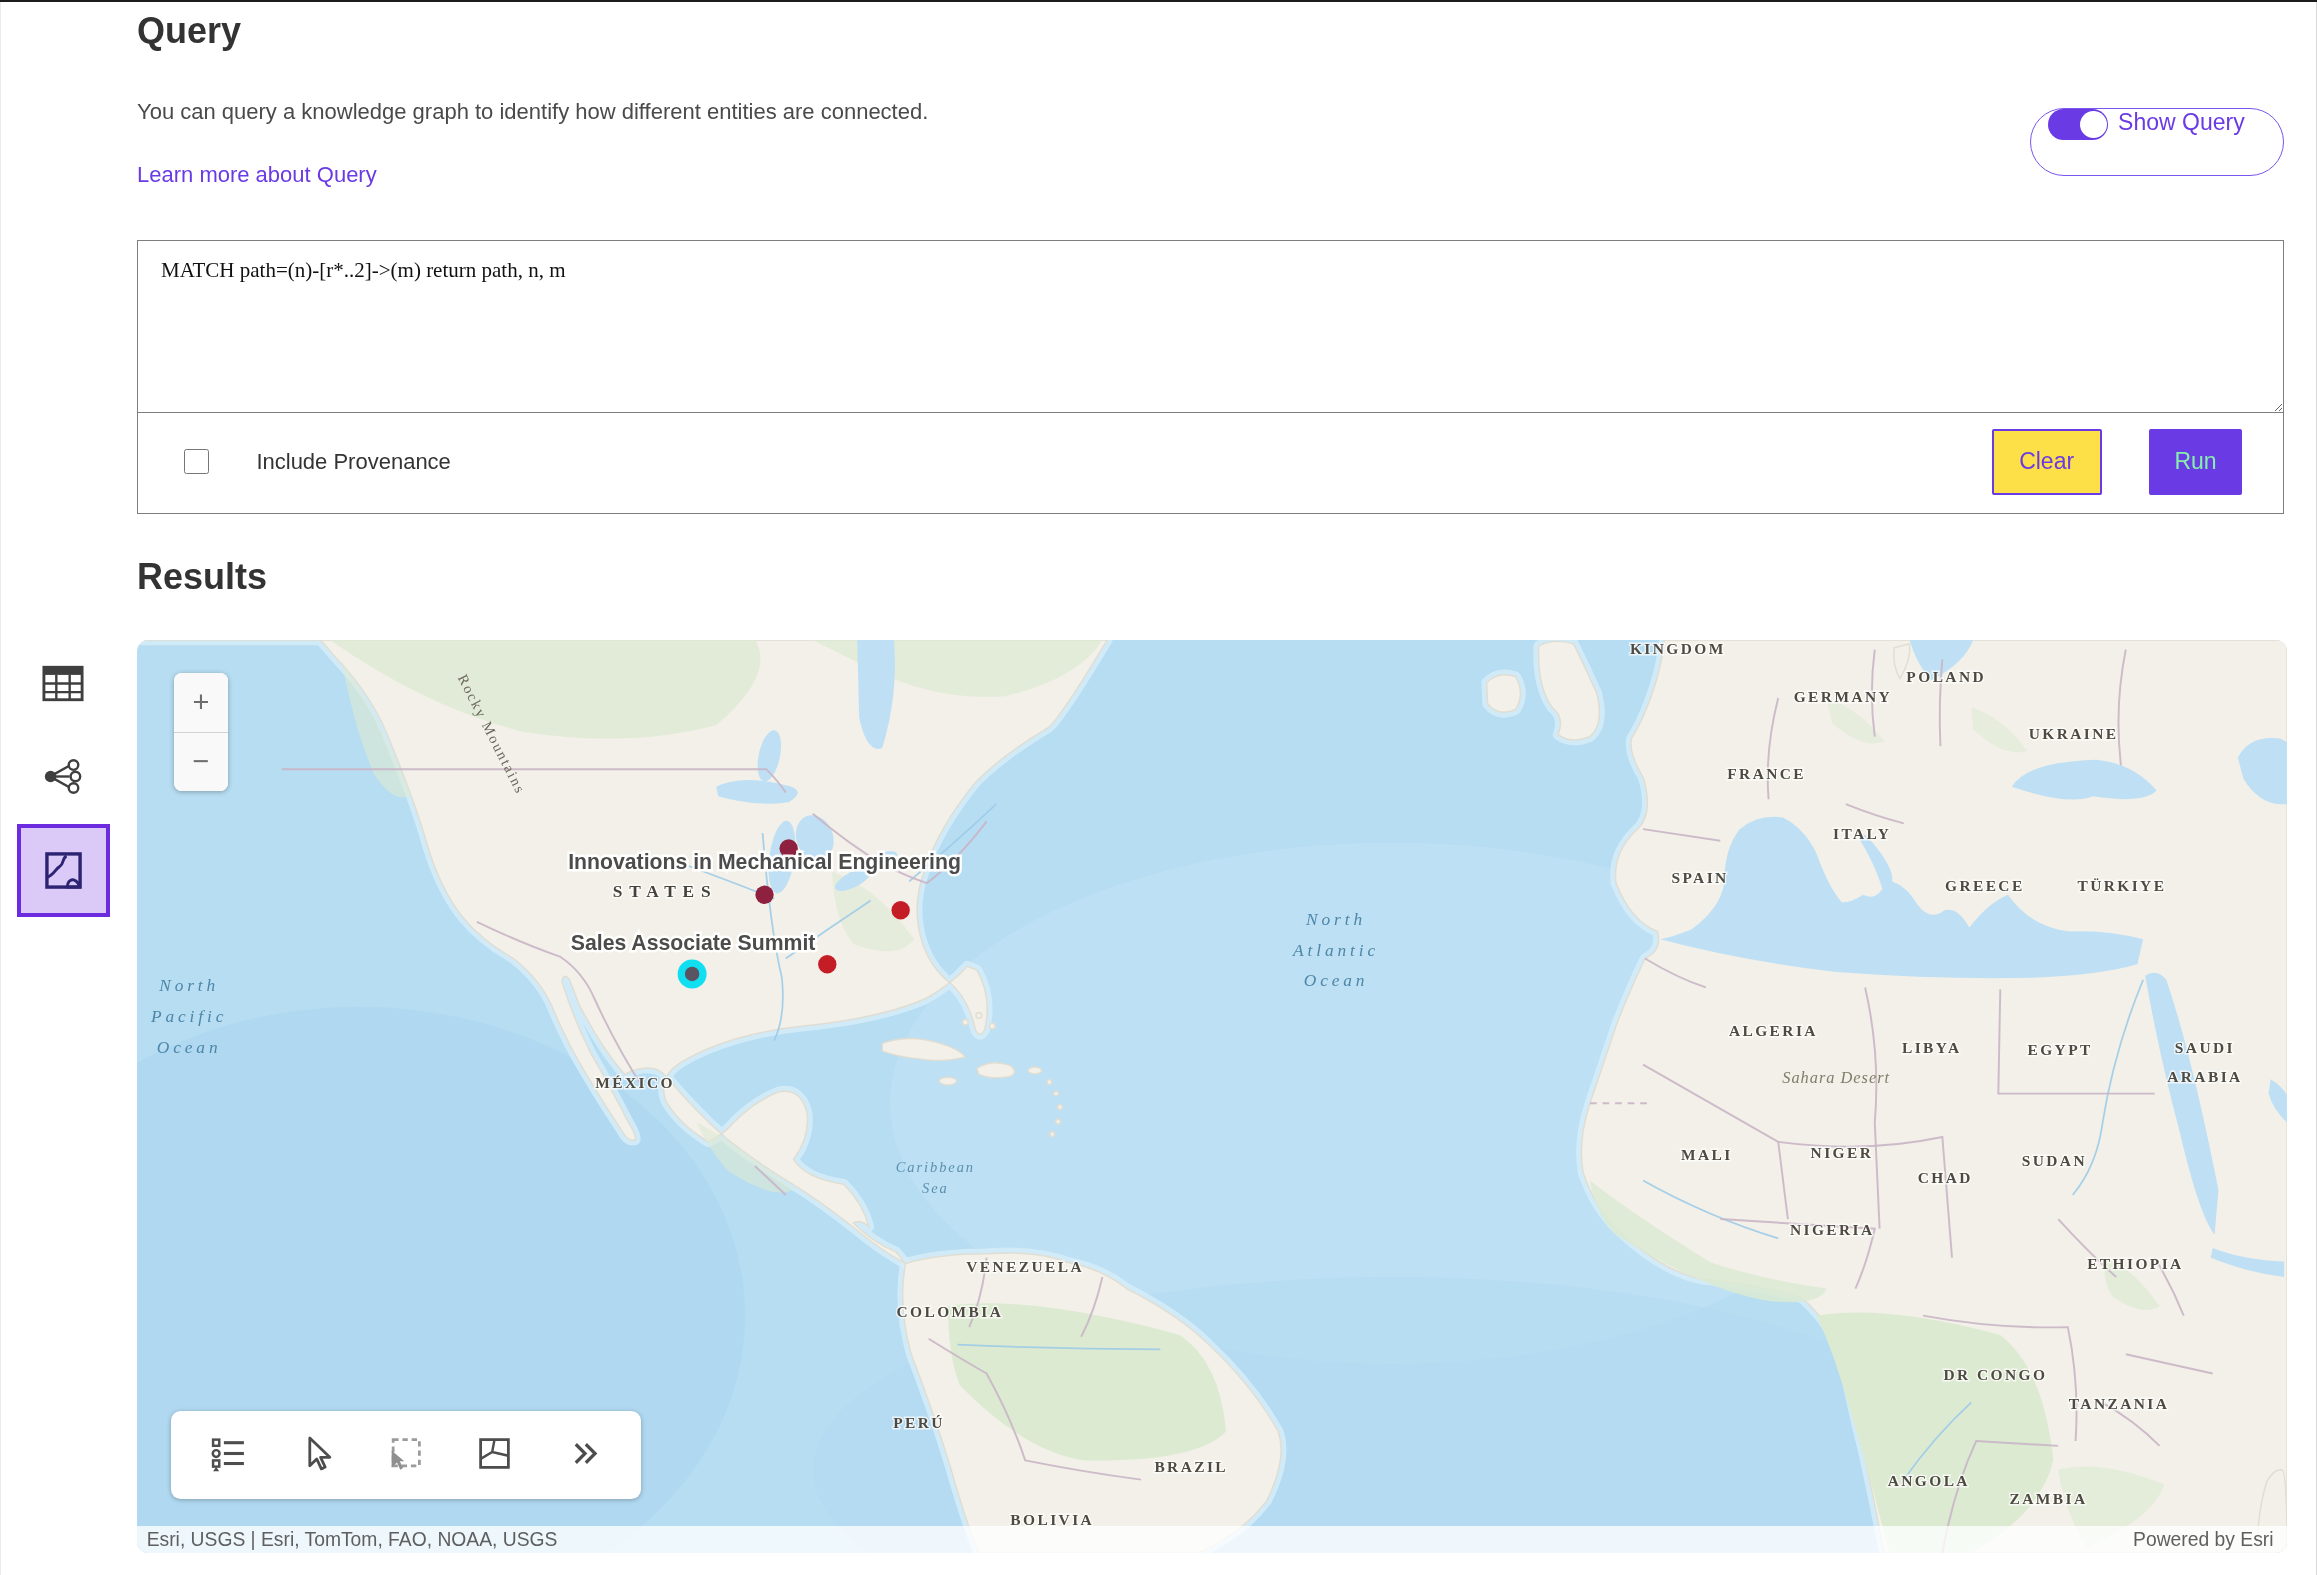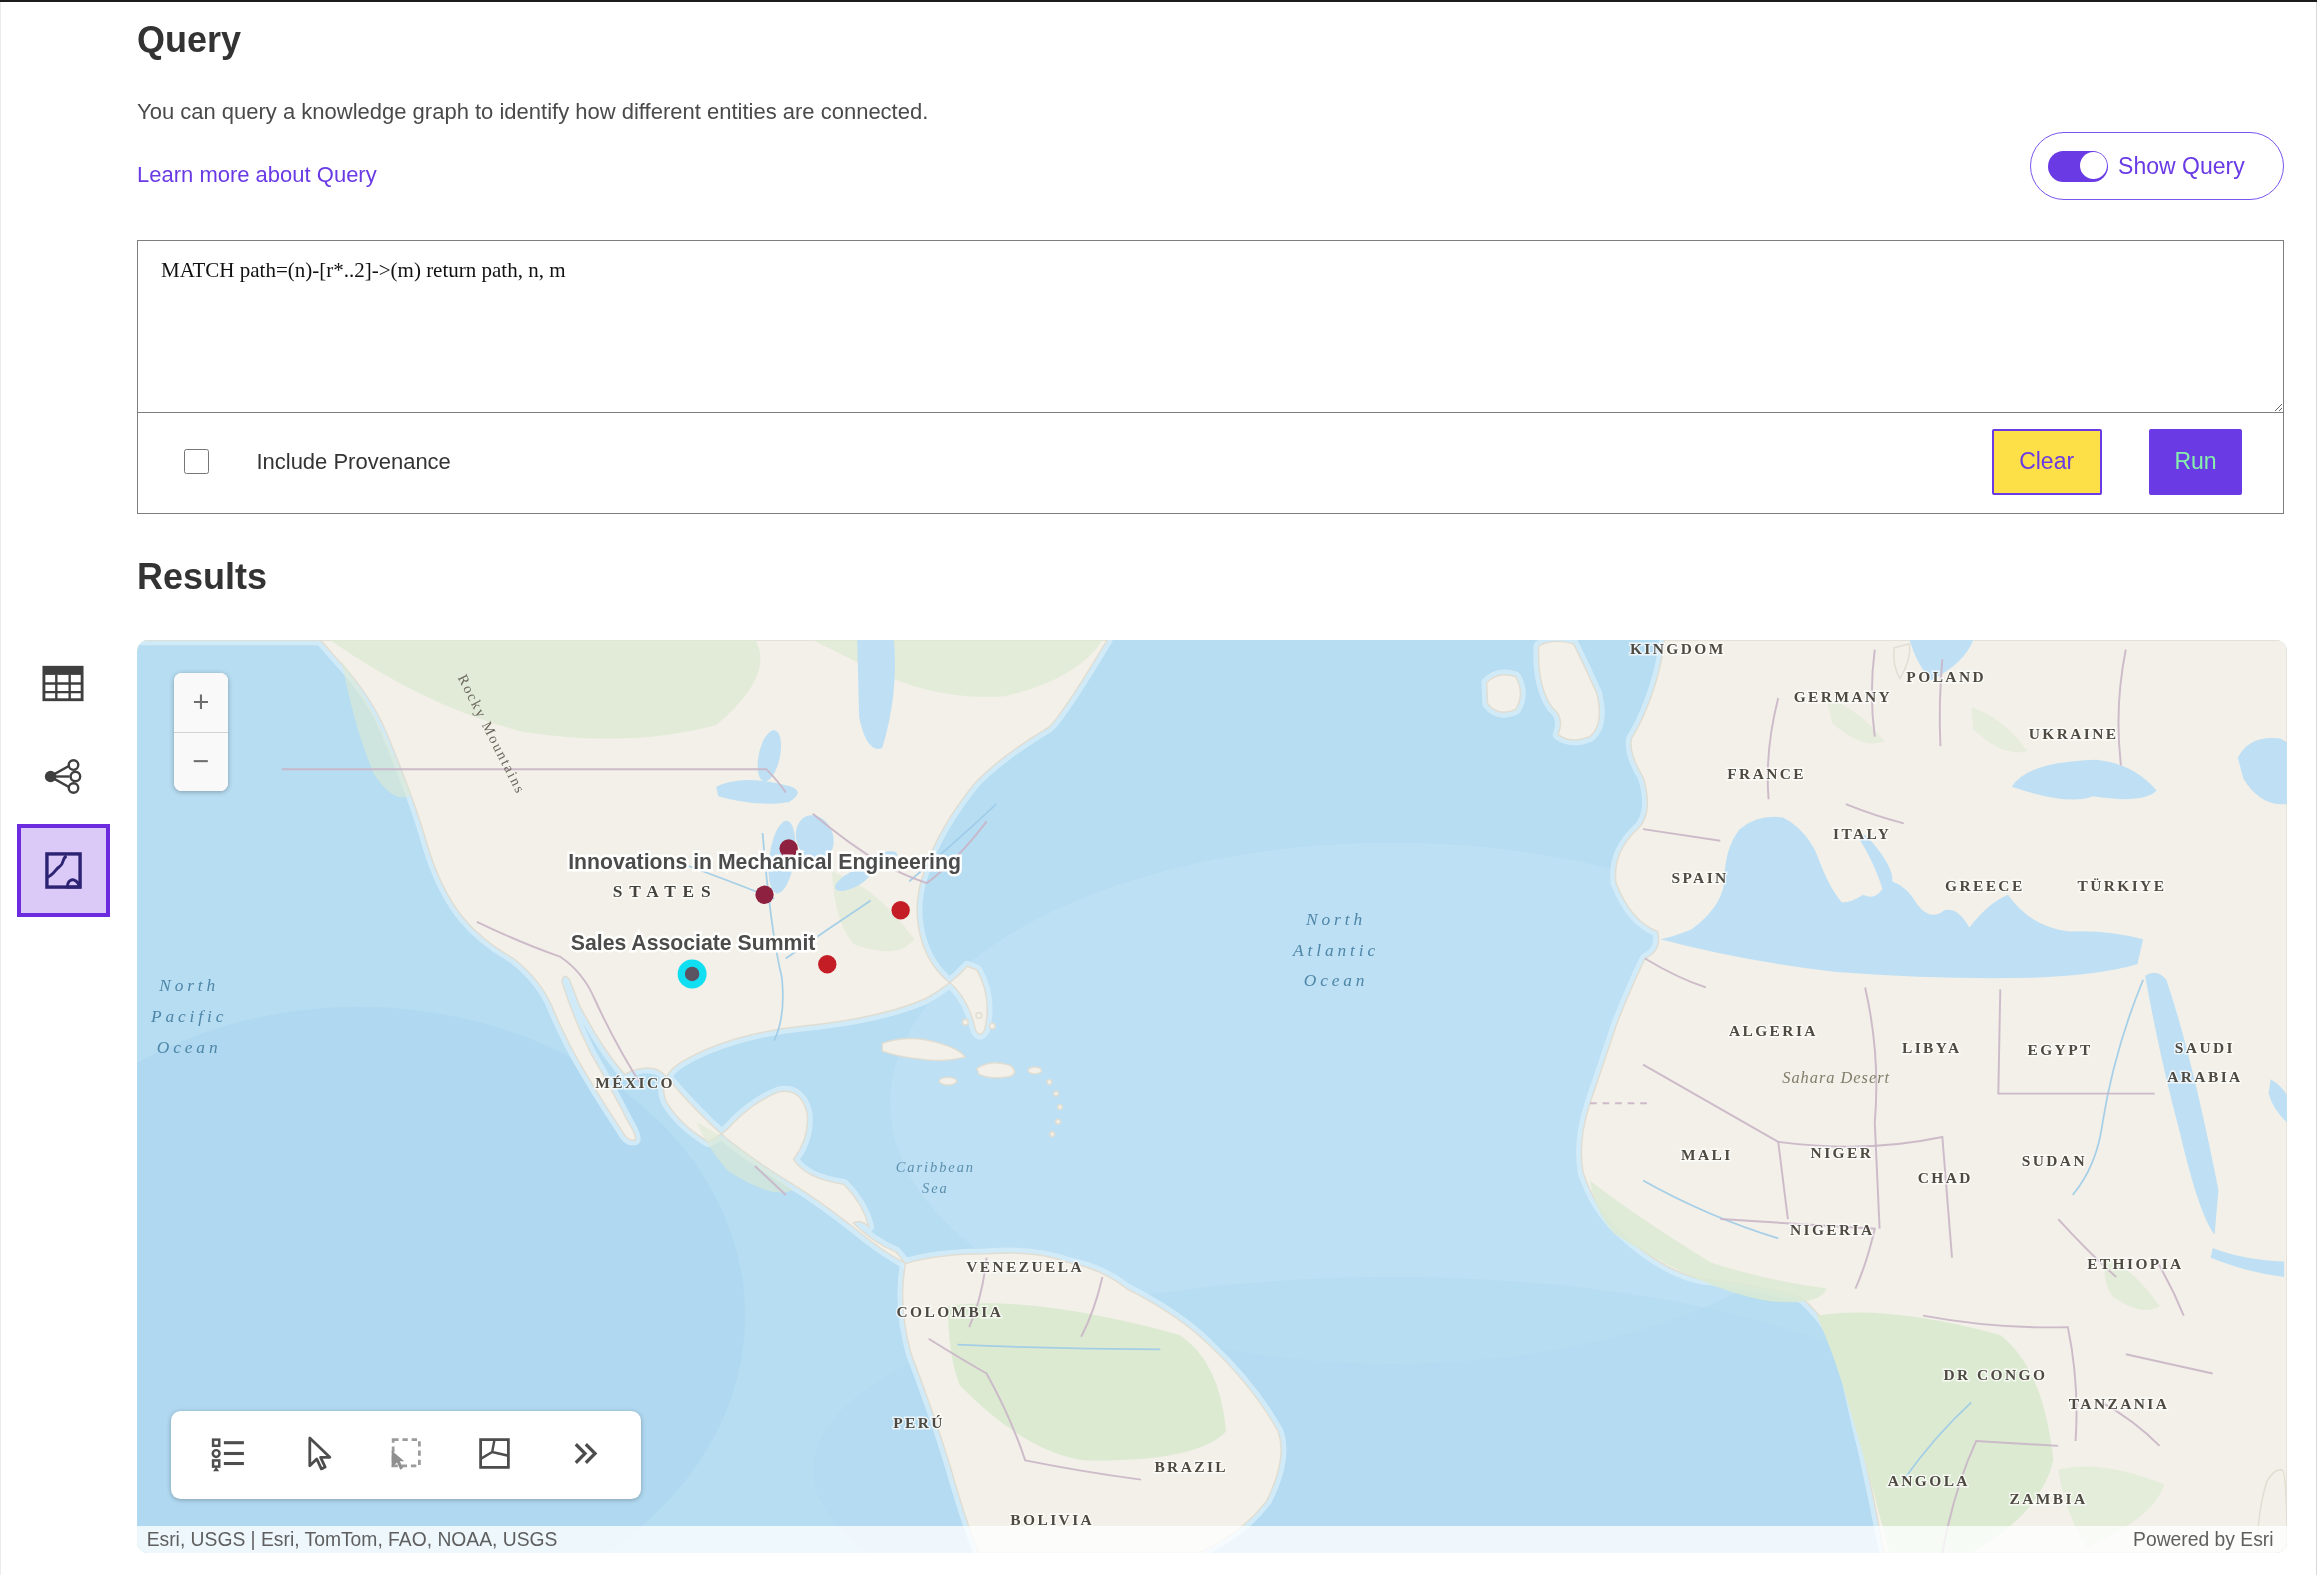--- a/index.html
+++ b/index.html
@@ -6,21 +6,21 @@
   .page{position:relative;width:2317px;height:1576px;background:#fff;box-sizing:border-box;
         border-top:2.9px solid #1c1c1c;
         box-shadow:inset -1px 0 0 #d8d8d8, inset 1px 0 0 #ececec, inset 0 -1px 0 #d8d8d8;
         font-family:"Liberation Sans",sans-serif;color:#353535;overflow:hidden;}
   .abs{position:absolute;}
   .h1{font-size:36px;font-weight:700;color:#333;}
   .desc{font-size:22px;color:#4a4a4a;}
   .link{font-size:22px;color:#6a3be4;cursor:pointer;}
   
   .pill{left:2030px;top:106px;width:254px;height:68px;border:1.9px solid #7a55ee;border-radius:35px;
-        display:flex;align-items:center;box-sizing:border-box;background:#fff;cursor:pointer;margin-top:24px;}
+        display:flex;box-sizing:border-box;background:#fff;cursor:pointer;}
   .track{position:relative;margin-left:17.4px;width:60px;height:31px;border-radius:15.4px;background:#6a3be4;}
   .knob{position:absolute;right:1.9px;top:1.9px;width:27px;height:27px;border-radius:50%;background:#fff;}
   .pill-label{margin-left:9.7px;font-size:23px;color:#6a3be4;}
   
   .panel{left:137px;top:238px;width:2147px;height:274px;border:1.9px solid #7e7e7e;box-sizing:border-box;background:#fff;}
   .panel textarea{display:block;width:100%;height:172px;box-sizing:border-box;border:none;border-bottom:1.9px solid #7e7e7e;
         resize:both;padding:17.4px 23px;font-family:Liberation Serif, serif;font-size:21px;color:#111;outline:none;}
   .panel-row{display:flex;align-items:center;height:97px;padding:0 41px 0 46px;gap:32px;}
   .cb{width:25px;height:25px;margin:0;}
   .cb-label{margin-left:15.4px;font-size:22px;color:#333;}
@@ -62,21 +62,21 @@
   .water{fill:#bfe0f4;}
   .green{fill:#dcead2;}
   .border{fill:none;stroke:#c9b5c7;stroke-width:2px;opacity:.9;}
   .river{fill:none;stroke:#9dcbe8;stroke-width:1.8px;opacity:.9;}
 </style>
 </head>
 <body>
 
 <div class="page">
 
-  <div class="abs h1" style="left:137px;top:17px;">Query</div>
+  <div class="abs h1" style="left:137px;top:8px;">Query</div>
   <div class="abs desc" style="left:137px;top:97px;">You can query a knowledge graph to identify how different entities are connected.</div>
   <div class="abs link" style="left:137px;top:160px;">Learn more about Query</div>
 
   <div class="abs pill">
     <div class="track">
         <div class="knob"></div>
       </div>
     <div class="pill-label">Show Query</div>
   </div>
 

